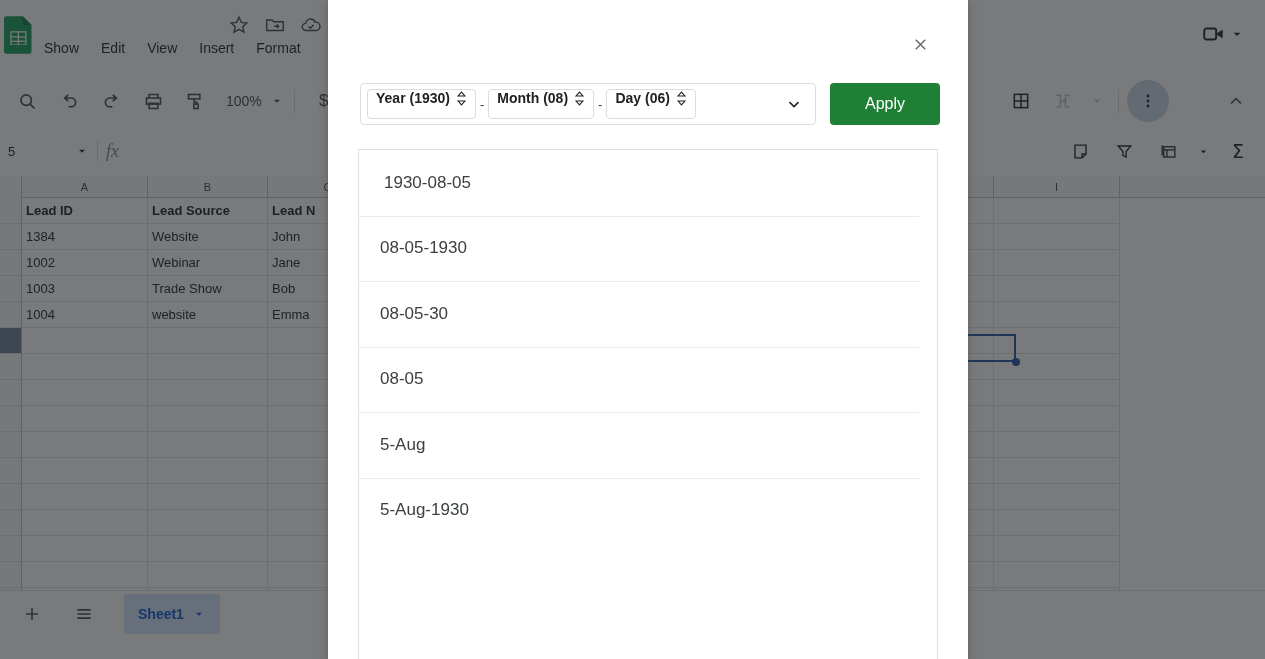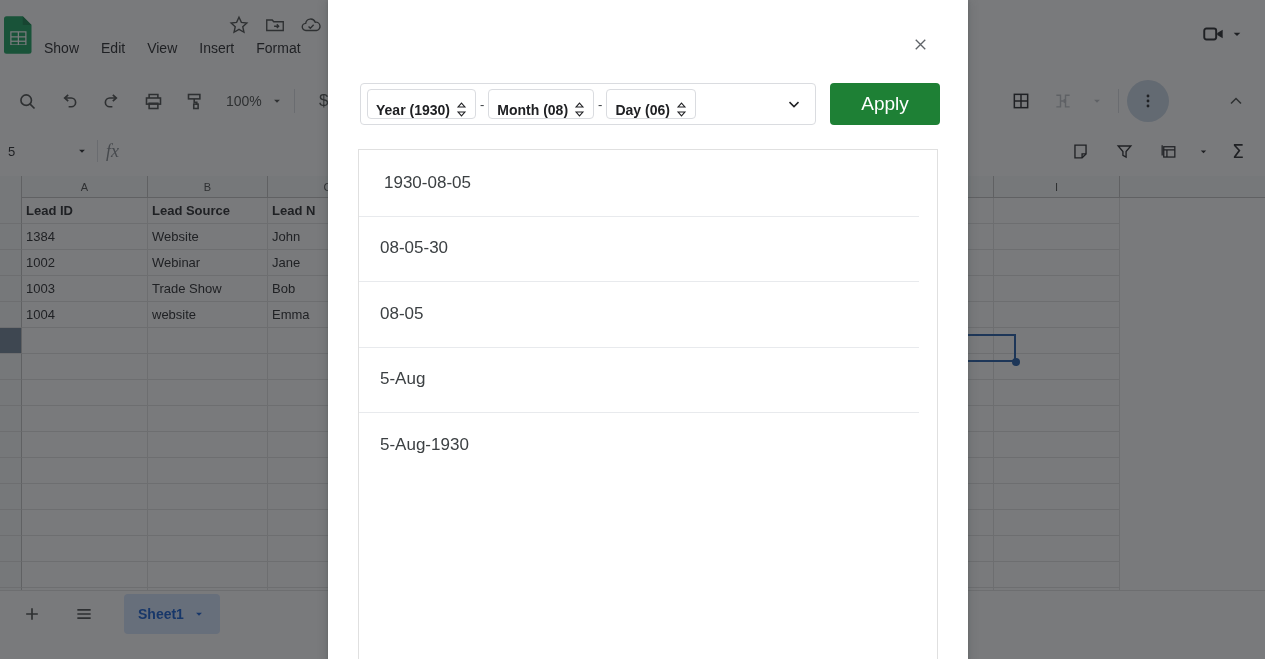--- a/index.html
+++ b/index.html
@@ -130,35 +130,35 @@
 
   
   .editor-row { position: absolute; left: 32px; top: 82px; width: 580px; height: 44px; display: flex; align-items: center; }
   .pattern-field {
     width: 468px; height: 42px;
     border: 1px solid #dadce0; border-radius: 4px;
     display: flex; align-items: center; padding: 0 6px; gap: 2px;
     background: #fff;
   }
   .chip {
-    display: flex; align-items: flex-end; gap: 6px;
+    display: flex; align-items: flex-start; gap: 6px;
     height: 30px; padding: 0 8px;
     border: 1px solid #dadce0; border-radius: 4px;
     background: #fff;
     font-size: 14px; font-weight: bold; color: #202124; white-space: nowrap;
   }
   .chip .spin { display: block; }
   .sep-dash { font-size: 13px; color: #3c4043; padding: 0 2px; }
   .pattern-caret { margin-left: auto; display: flex; align-items: center; justify-content: center; width: 30px; height: 30px; }
   .apply-btn {
     margin-left: 14px;
     height: 42px; min-width: 110px; padding: 0 26px;
     background: #1e8035; color: #fff;
     border: none; border-radius: 4px;
-    font-size: 19px; font-family: "Liberation Sans", sans-serif;
+    font-size: 16px; font-family: "Liberation Sans", sans-serif;
     display: flex; align-items: center; justify-content: center;
     cursor: pointer;
   }
 
   
   .fmt-list {
     position: absolute; left: 30px; top: 149px; width: 580px; height: 520px;
     border: 1px solid #e0e0e0; border-bottom: none;
     background: #fff; overflow: hidden;
   }
@@ -589,18 +589,19 @@
         <svg width="18" height="18" viewBox="0 0 24 24">
           <path d="M6 9.5l6 6 6-6" fill="none" stroke="#202124" stroke-width="2"></path>
         </svg>
       </div>
     </div>
     <button class="apply-btn">Apply</button>
   </div>
 
   <div class="fmt-list">
     <div class="fmt-item first">1930-08-05</div>
+    <div class="fmt-item">08-05-1930</div>
     <div class="fmt-item">08-05-30</div>
     <div class="fmt-item">08-05</div>
     <div class="fmt-item">5-Aug</div>
     <div class="fmt-item">5-Aug-1930</div>
   </div>
 </div>
 
 </body></html>

